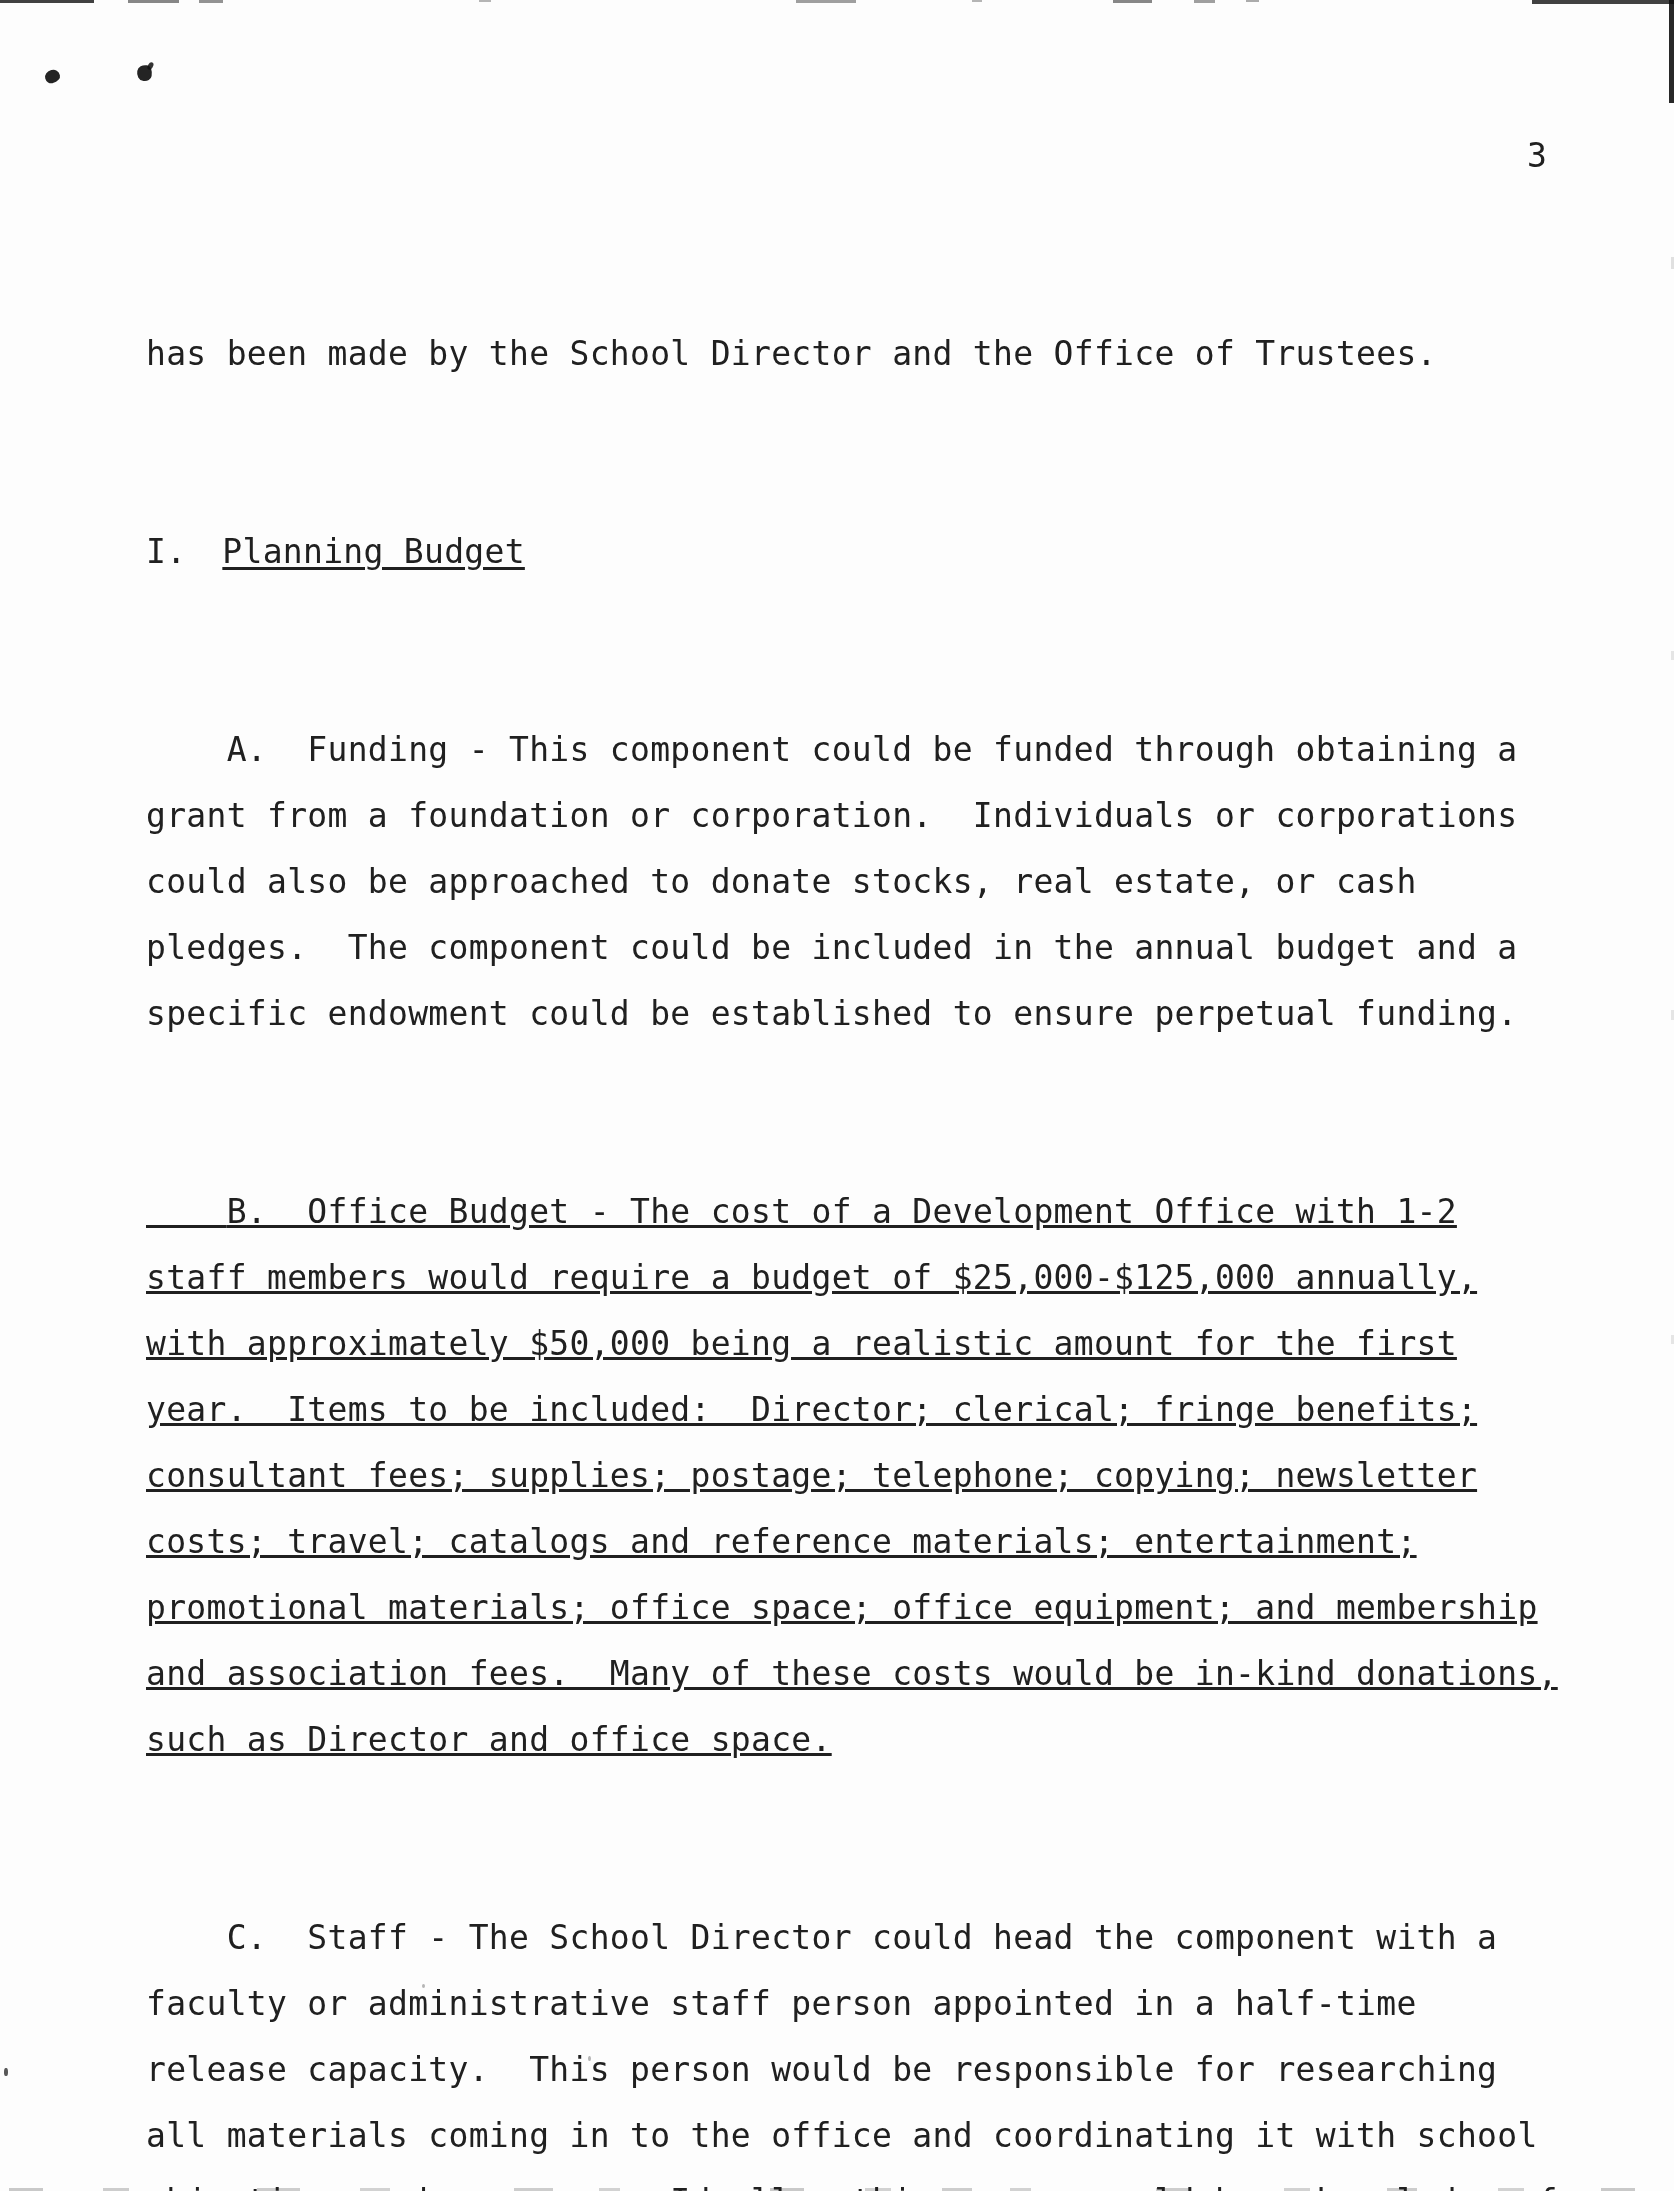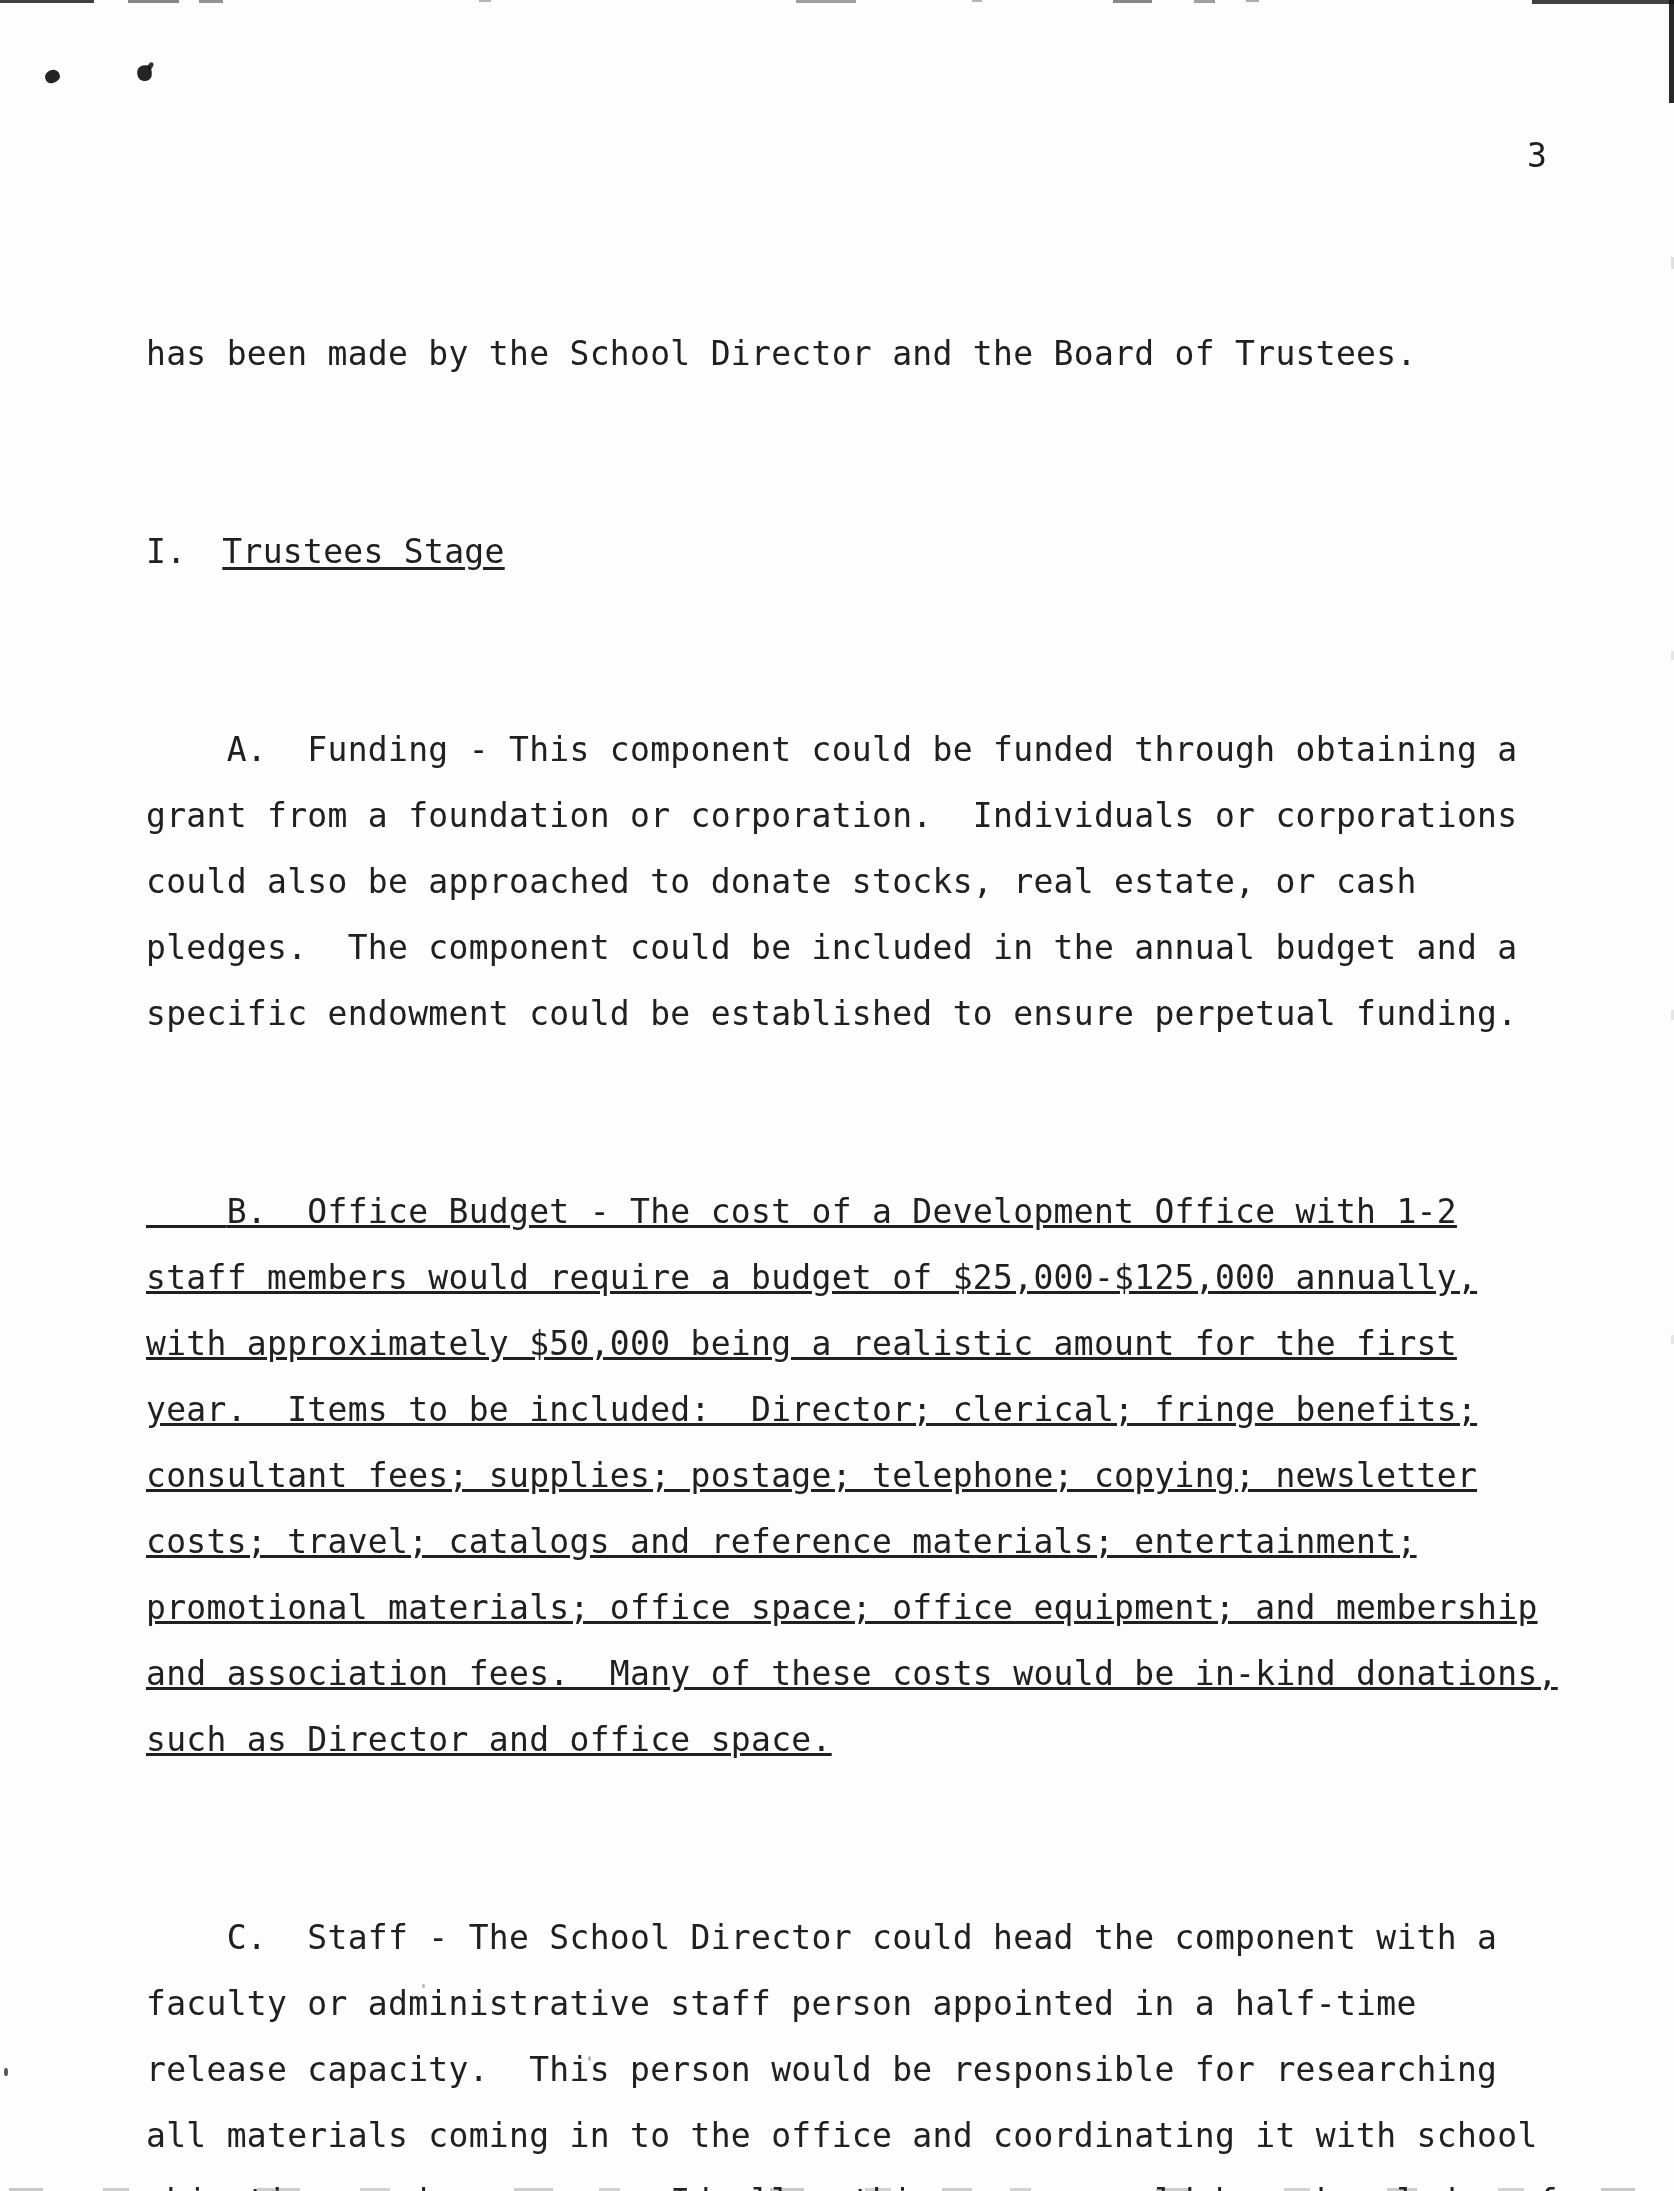--- a/index.html
+++ b/index.html
@@ -111,22 +111,22 @@
   <div class="art blob-1"></div>
   <div class="art blob-2"></div>
   <div class="art blob-2-tail"></div>
   <div class="art speck" style="left:4.3px;top:2068px;width:3.4px;height:7.7px;opacity:.7;"></div>
   <div class="art speck" style="left:422px;top:1984px;width:3.4px;height:4.3px;opacity:.3;"></div>
   <div class="art speck" style="left:588px;top:2056px;width:2.6px;height:5.1px;opacity:.3;"></div>
 
   <div class="page-number">3</div>
 
   <div class="text-block">
-    <p class="intro">has been made by the School Director and the Board of Trustees.</p>
-    <h2 class="heading"><span class="numeral">I.</span><span class="u">Trustees Stage</span></h2>
+    <p class="intro">has been made by the School Director and the Office of Trustees.</p>
+    <h2 class="heading"><span class="numeral">I.</span><span class="u">Planning Budget</span></h2>
     <p class="para-a">    A.  Funding - This component could be funded through obtaining a
 grant from a foundation or corporation.  Individuals or corporations
 could also be approached to donate stocks, real estate, or cash
 pledges.  The component could be included in the annual budget and a
 specific endowment could be established to ensure perpetual funding.</p>
     <p class="para-b">    B.  Office Budget - The cost of a Development Office with 1-2
 staff members would require a budget of $25,000-$125,000 annually,
 with approximately $50,000 being a realistic amount for the first
 year.  Items to be included:  Director; clerical; fringe benefits;
 consultant fees; supplies; postage; telephone; copying; newsletter

